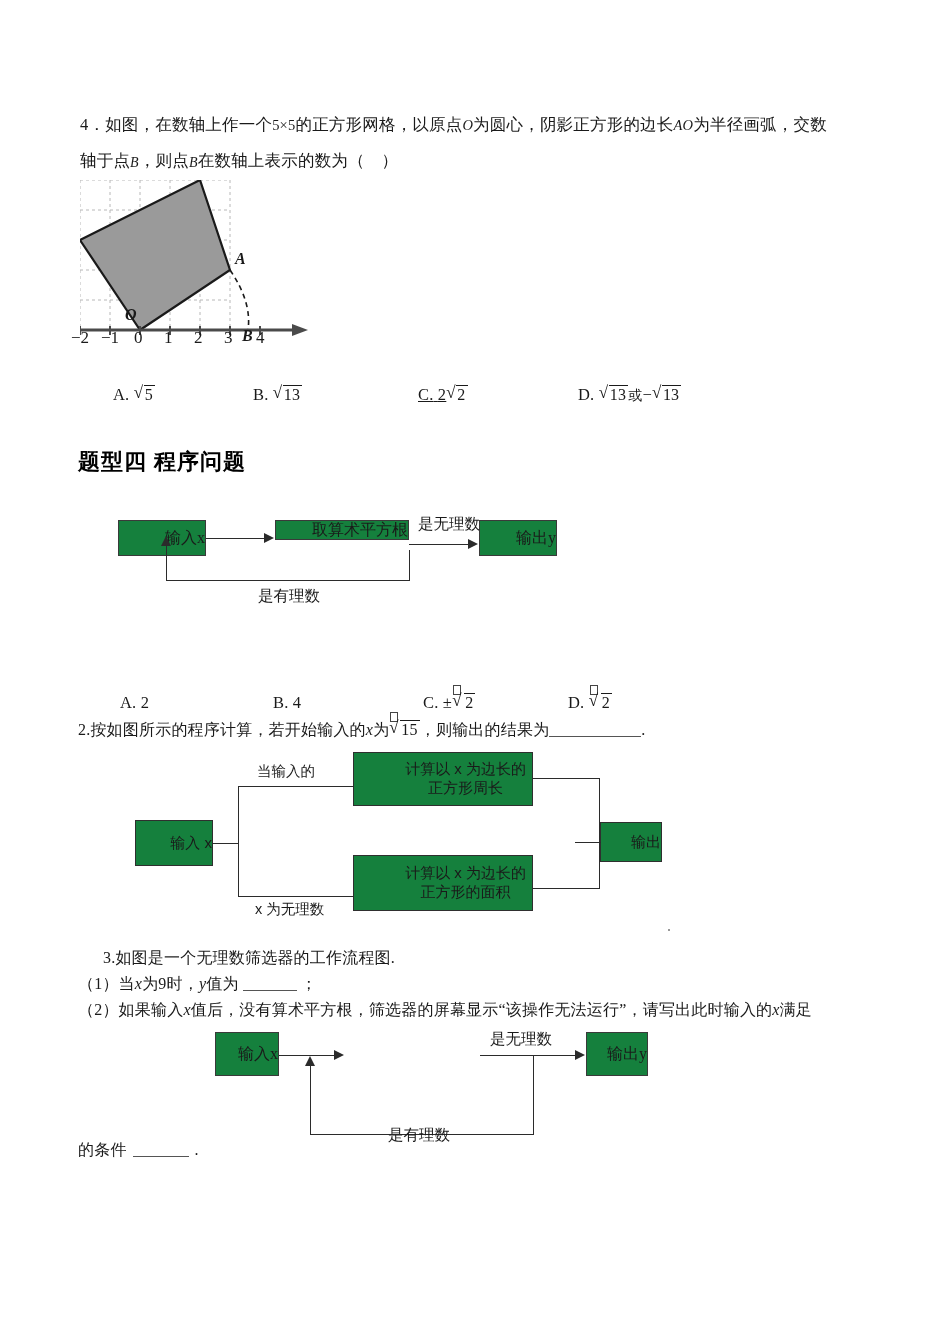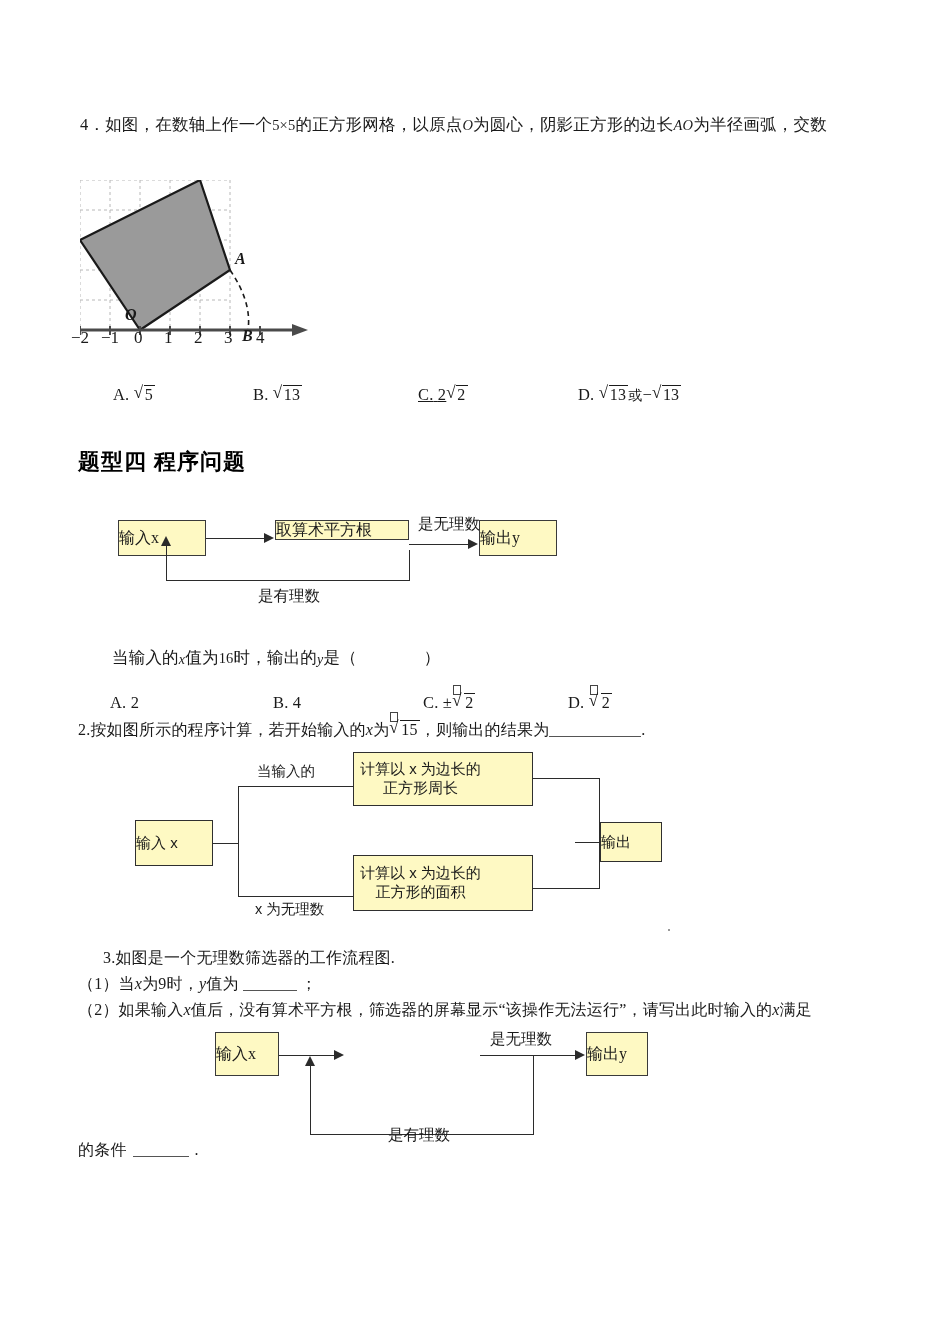--- a/index.html
+++ b/index.html
@@ -89,25 +89,25 @@
     top: 180px;
     width: 300px;
     height: 180px;
   }
 
   
   .fc { position: absolute; }
   .fc-box {
     position: absolute;
     border: 1.6px solid #3a3a3a;
-    background: #fef9c3;
+    background: #15803d;
     box-sizing: border-box;
     display: flex;
     align-items: center;
-    justify-content: flex-start;
+    justify-content: flex-end;
     text-align: center;
     font-size: 16px;
     line-height: 1.25;
     font-family: "Liberation Serif", "DejaVu Serif", serif;
     white-space: nowrap;
   }
   .fc-box.sans {
     font-family: "Liberation Sans", "DejaVu Sans", sans-serif;
     font-size: 15px;
     border-width: 1.4px;
@@ -156,20 +156,23 @@
 </style>
 </head>
 <body>
 
 <div class="page">
 
   <div class="qline" style="left:80px; top:112px;">
     <span>4．</span><span>如图，在数轴上作一个</span><span class="sup-num">5×5</span><span>的正方形网格，以原点</span><span class="var sup-num">O</span><span>为圆心，阴影正方形的边长</span><span class="var sup-num">AO</span><span>为半径画弧，交数</span>
   </div>
 
+  <div class="qline" style="left:80px; top:148px;">
+    <span>轴于点</span><span class="var small-var">B</span><span>，则点</span><span class="var small-var">B</span><span>在数轴上表示的数为（　）</span>
+  </div>
 
   <div id="fig-numberline">
     <svg width="300" height="180" viewBox="0 0 300 180">
 
       <g stroke="#b8b8b8" stroke-width="1" stroke-dasharray="3,3" fill="none">
         <line x1="0" y1="0" x2="0" y2="150"></line>
         <line x1="30" y1="0" x2="30" y2="150"></line>
         <line x1="60" y1="0" x2="60" y2="150"></line>
         <line x1="90" y1="0" x2="90" y2="150"></line>
         <line x1="120" y1="0" x2="120" y2="150"></line>
@@ -254,25 +257,22 @@
     <div class="arrow-r" style="left:350px; top:19px;"></div>
     <div class="fc-label" style="left:300px; top:-6px;">是无理数</div>
 
     <div class="vline" style="left:291px; top:30px; height:30px;"></div>
     <div class="hline" style="left:48px; top:60px; width:244px;"></div>
     <div class="vline" style="left:48px; top:24px; height:36px;"></div>
     <div class="arrow-u" style="left:43px; top:16px;"></div>
     <div class="fc-label" style="left:140px; top:66px;">是有理数</div>
   </div>
 
-  <div class="qline" style="left:112px; top:645px;">
-    <span>当输入的</span><span class="var small-var">x</span><span>值为</span><span class="sup-num">16</span><span>时，输出的</span><span class="var small-var">y</span><span>是（　　　　）</span>
-  </div>
-
-  <div class="qline" style="left:110px; top:690px; font-family:'Liberation Serif',serif;">
+
+  <div class="qline" style="left:120px; top:690px; font-family:'Liberation Serif',serif;">
     <span>A.</span>
     <span>2</span>
   </div>
   <div class="qline" style="left:273px; top:690px;">
     <span>B.</span>
     <span>4</span>
   </div>
   <div class="qline" style="left:423px; top:690px;">
     <span>C.</span>
     <span>±</span><span class="radical" style="padding-left:12px;"><span class="ridx">4</span><span class="rsign">√</span><span class="rbody">2</span></span>

